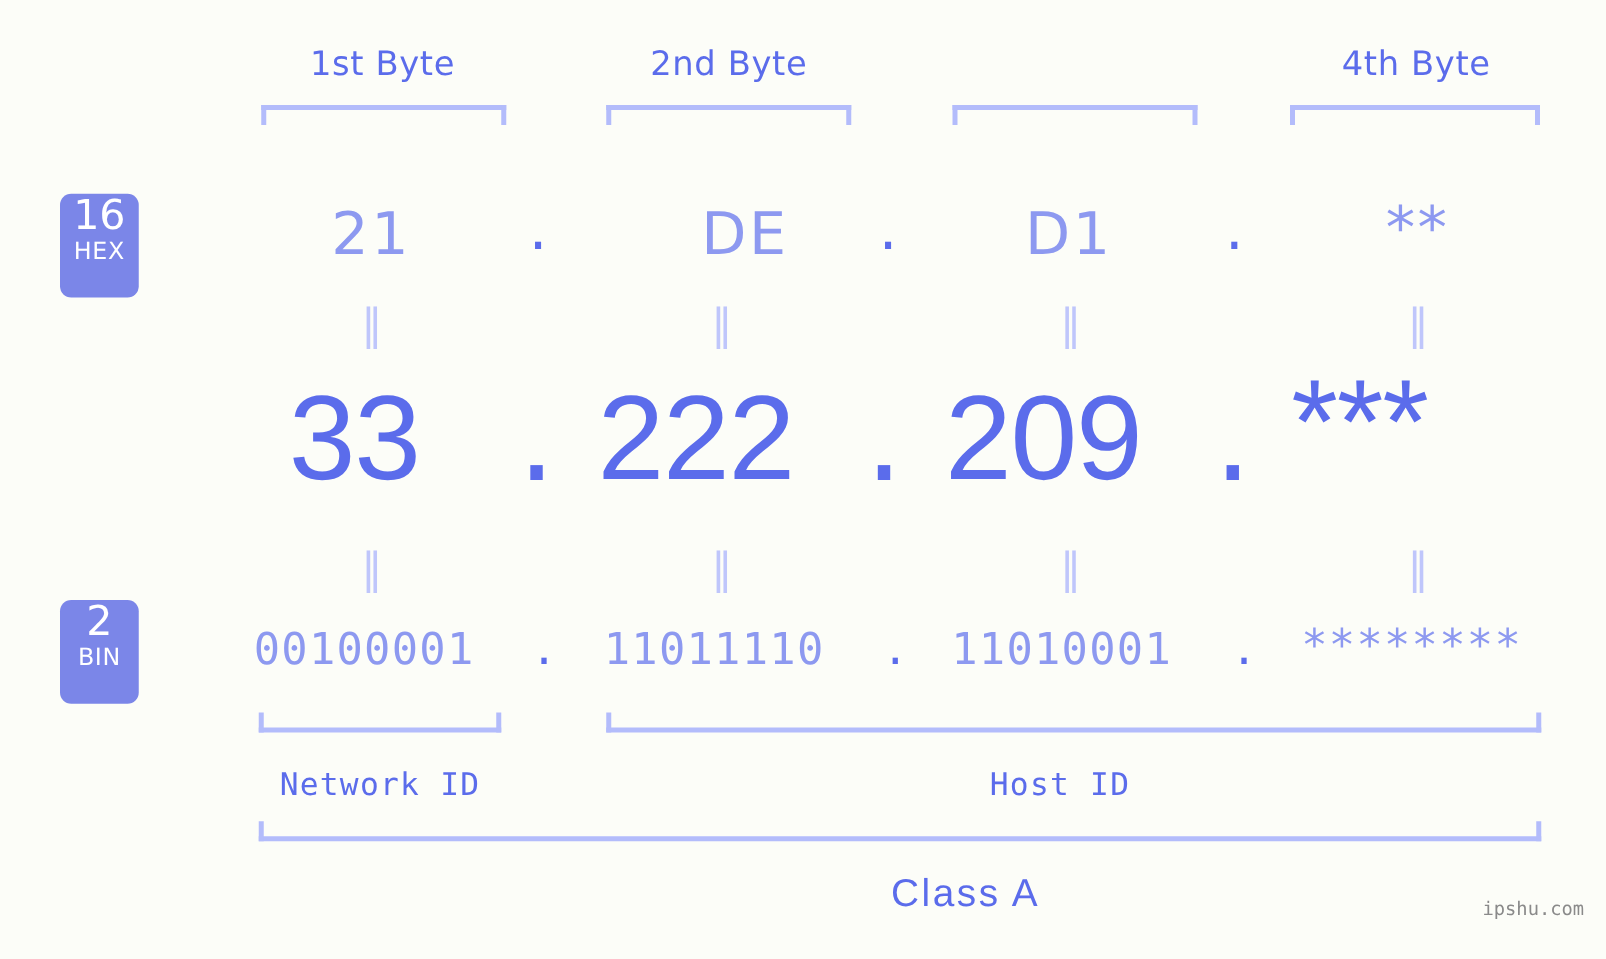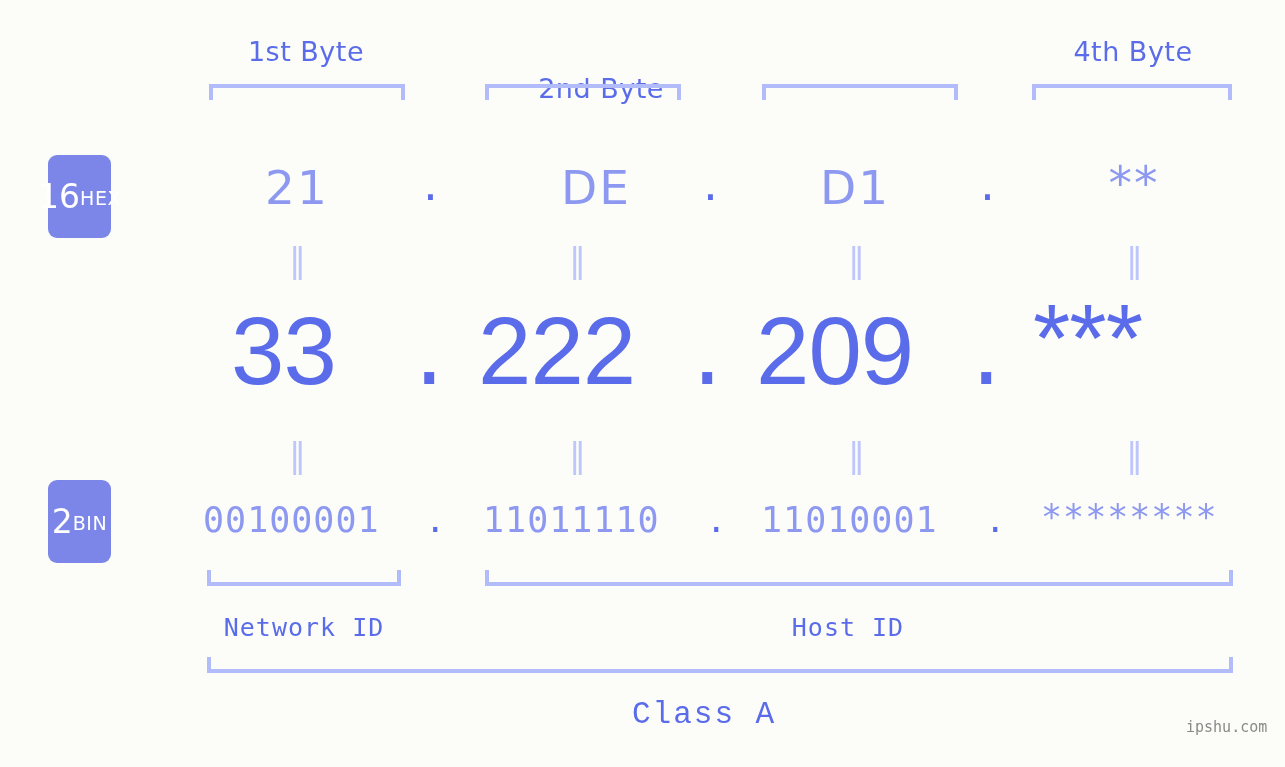--- a/index.html
+++ b/index.html
@@ -43,23 +43,22 @@
   }
 
   
   .badge{
     position:absolute;
     width:63px;height:83px;
     background:#7b86e8;
     border-radius:9px;
     color:#ffffff;
     display:flex;
-    flex-direction:row;
+    flex-direction:column;
     align-items:center;
-    justify-content:center;
     line-height:1;
   }
   .badge .num{font-size:33px;font-weight:400;letter-spacing:0px;}
   .badge .nm{font-size:19px;font-weight:400;margin-top:4px;letter-spacing:.5px;}
 
   
   .hexval{
     position:absolute;
     color:#8d99f0;
     font-size:47px;
@@ -130,40 +129,40 @@
     font-size:25px;
     font-family:"DejaVu Sans Mono","Liberation Mono",monospace;
     text-align:center;
     white-space:nowrap;
     letter-spacing:1px;
   }
   .classlabel{
     position:absolute;
     color:#5b6ceb;
     font-size:31px;
-    font-family:Liberation Mono, monospace;
-    text-align:left;
+    font-family:Liberation Sans, sans-serif;
+    text-align:right;
     white-space:nowrap;
     letter-spacing:2px;
   }
   .watermark{
     position:absolute;
     color:#8a8a8a;
     font-size:15px;
     font-family:"DejaVu Sans Mono","Liberation Mono",monospace;
     white-space:nowrap;
   }
 </style>
 </head>
 <body>
 
 <div class="stage">
 
   <div class="byte-head" style="left:206px;top:36px;width:200px;">1st Byte</div>
-  <div class="byte-head" style="left:501px;top:36px;width:200px;margin-top:37px;">2nd Byte</div>
+  <div class="byte-head" style="left:483px;top:36px;width:200px;">2nd Byte</div>
   <div class="byte-head" style="left:1033px;top:36px;width:200px;">4th Byte</div>
 
   <div class="tbracket" style="left:209px;top:84px;width:196px;"></div>
   <div class="tbracket" style="left:485px;top:84px;width:196px;"></div>
   <div class="tbracket" style="left:762px;top:84px;width:196px;"></div>
   <div class="tbracket" style="left:1032px;top:84px;width:200px;"></div>
 
   <div class="badge" style="left:48px;top:155px;">
     <span class="num">16</span>
     <span class="nm">HEX</span>

